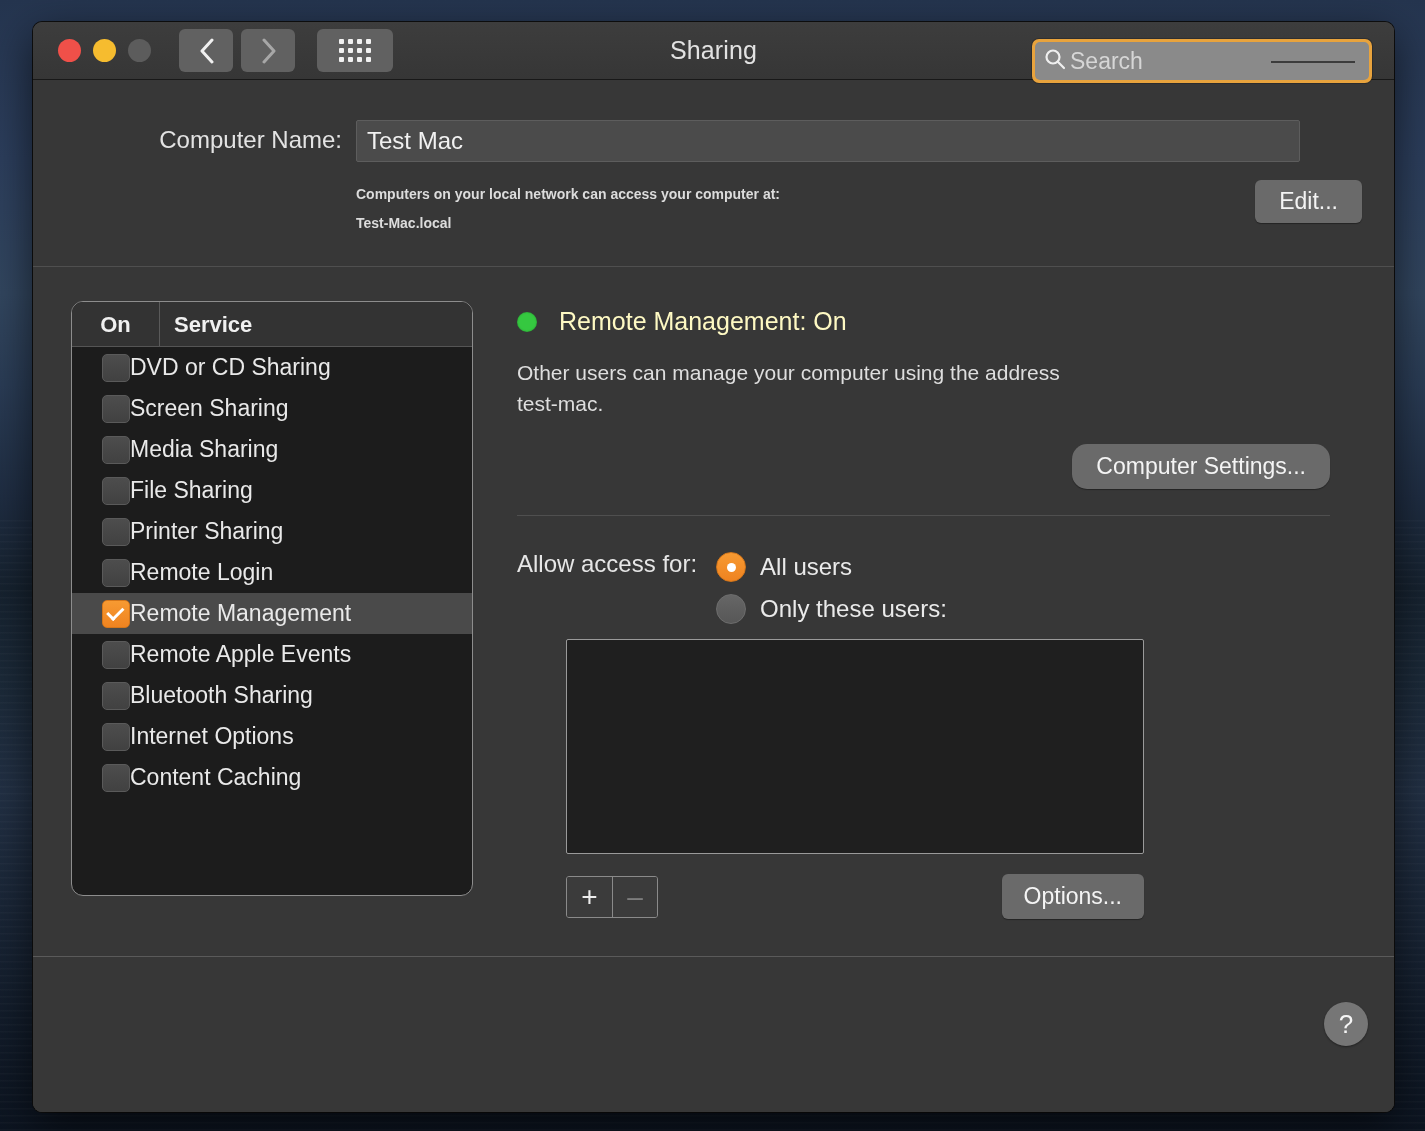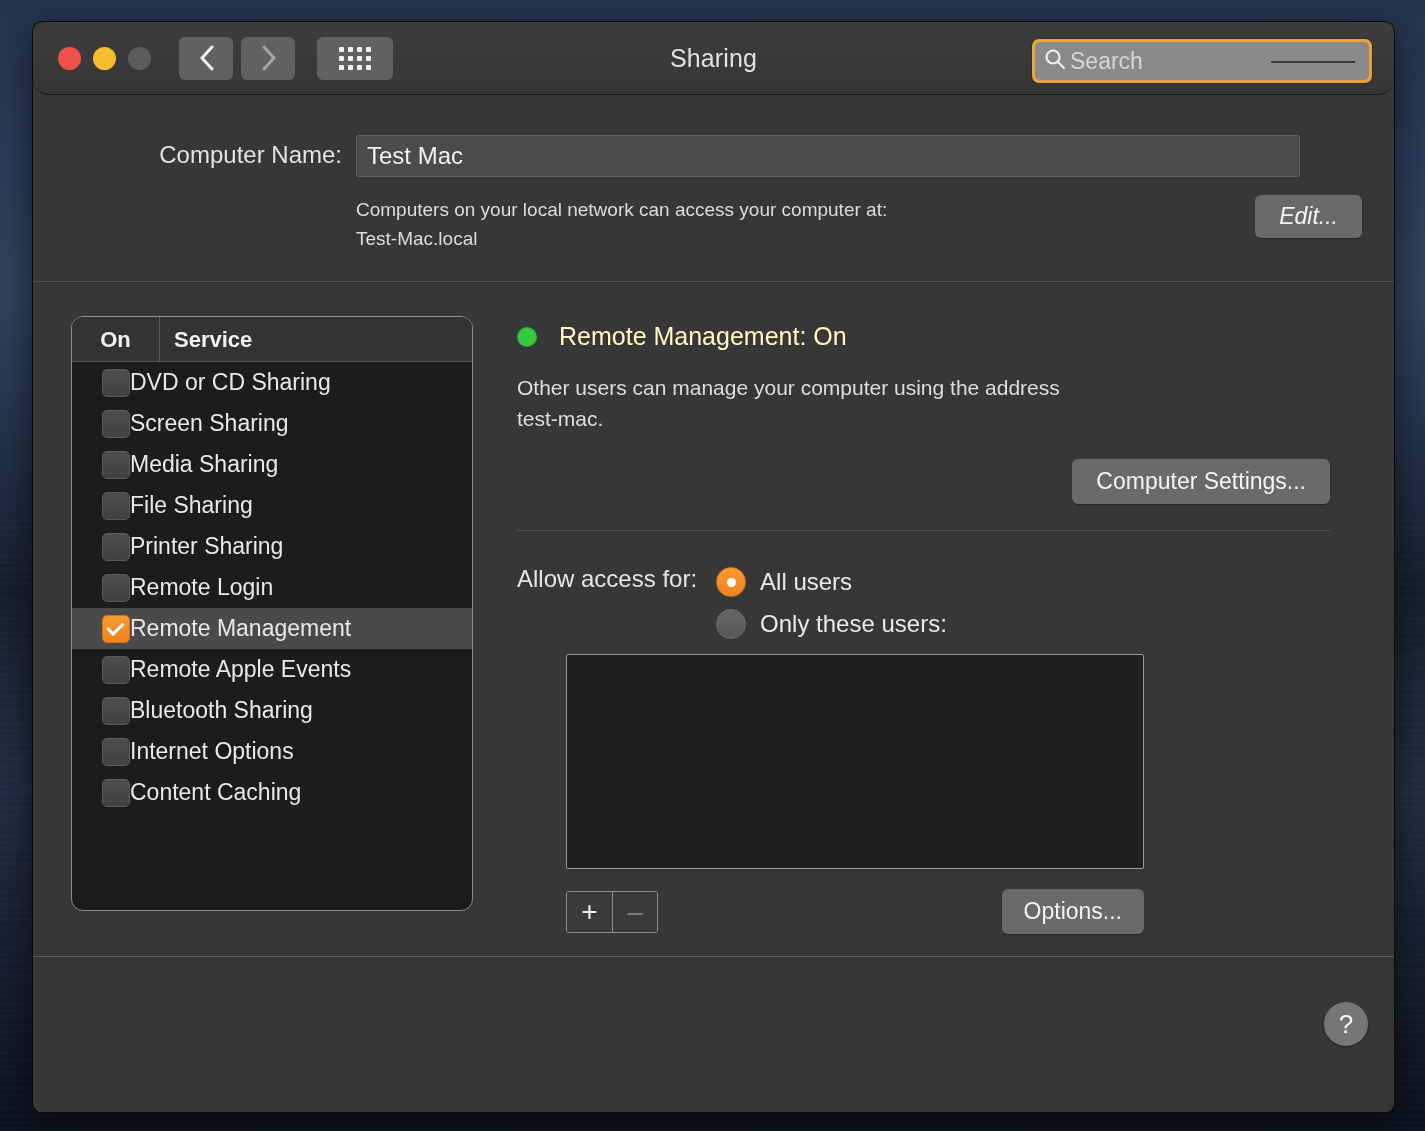--- a/index.html
+++ b/index.html
@@ -58,28 +58,27 @@
     border-radius: 9px;
     background: #373737;
     box-shadow: 0 14px 44px rgba(0,0,0,.62), 0 0 0 1px #101010;
     overflow: hidden;
     display: flex;
     flex-direction: column;
   }
 
   
   #titlebar {
-    height: 73px;
+    height: 58px;
     background: linear-gradient(180deg, #3d3d3d 0%, #363636 100%);
     border-bottom: 1px solid #181818;
     display: flex;
     align-items: center;
     position: relative;
     flex: none;
-    border-radius: 16px;
   }
 
   .traffic {
     display: flex;
     align-items: center;
     gap: 12px;
     margin-left: 25px;
   }
   .light {
     width: 23px; height: 23px;
@@ -212,39 +211,39 @@
   }
 
   .row-desc {
     display: flex;
     align-items: flex-start;
     padding-left: 323px;
     padding-right: 28px;
     margin-top: 18px;
   }
   #name-desc {
-    font-size: 19px;
+    font-size: 14px;
     line-height: 29px;
     color: #dcdcdc;
     flex: 1;
     white-space: pre-line;
+    font-weight: bold;
   }
   #edit-button {
     flex: none;
     background: #6a6a6a;
     color: #f4f4f4;
     font-size: 23px;
     border: none;
     border-radius: 6px;
     padding: 8px 24px;
     margin-left: 20px;
     margin-right: 4px;
     box-shadow: 0 1px 1px rgba(0,0,0,.35);
     font-family: inherit;
-    font-style: italic;
   }
 
   #sep-top {
     height: 1px;
     background: #4f4f4f;
     margin-top: 28px;
   }
 
   
   #panes {
@@ -363,21 +362,21 @@
     display: flex;
     justify-content: flex-end;
     margin-top: 25px;
     padding-right: 26px;
   }
   #computer-settings-button {
     background: #6a6a6a;
     color: #f4f4f4;
     font-size: 23px;
     border: none;
-    border-radius: 6px;
+    border-radius: 15px;
     padding: 9px 24px;
     box-shadow: 0 1px 1px rgba(0,0,0,.35);
     font-family: inherit;
   }
   #sep-mid {
     height: 1px;
     background: #4f4f4f;
     margin-top: 26px;
     margin-right: 26px;
   }

